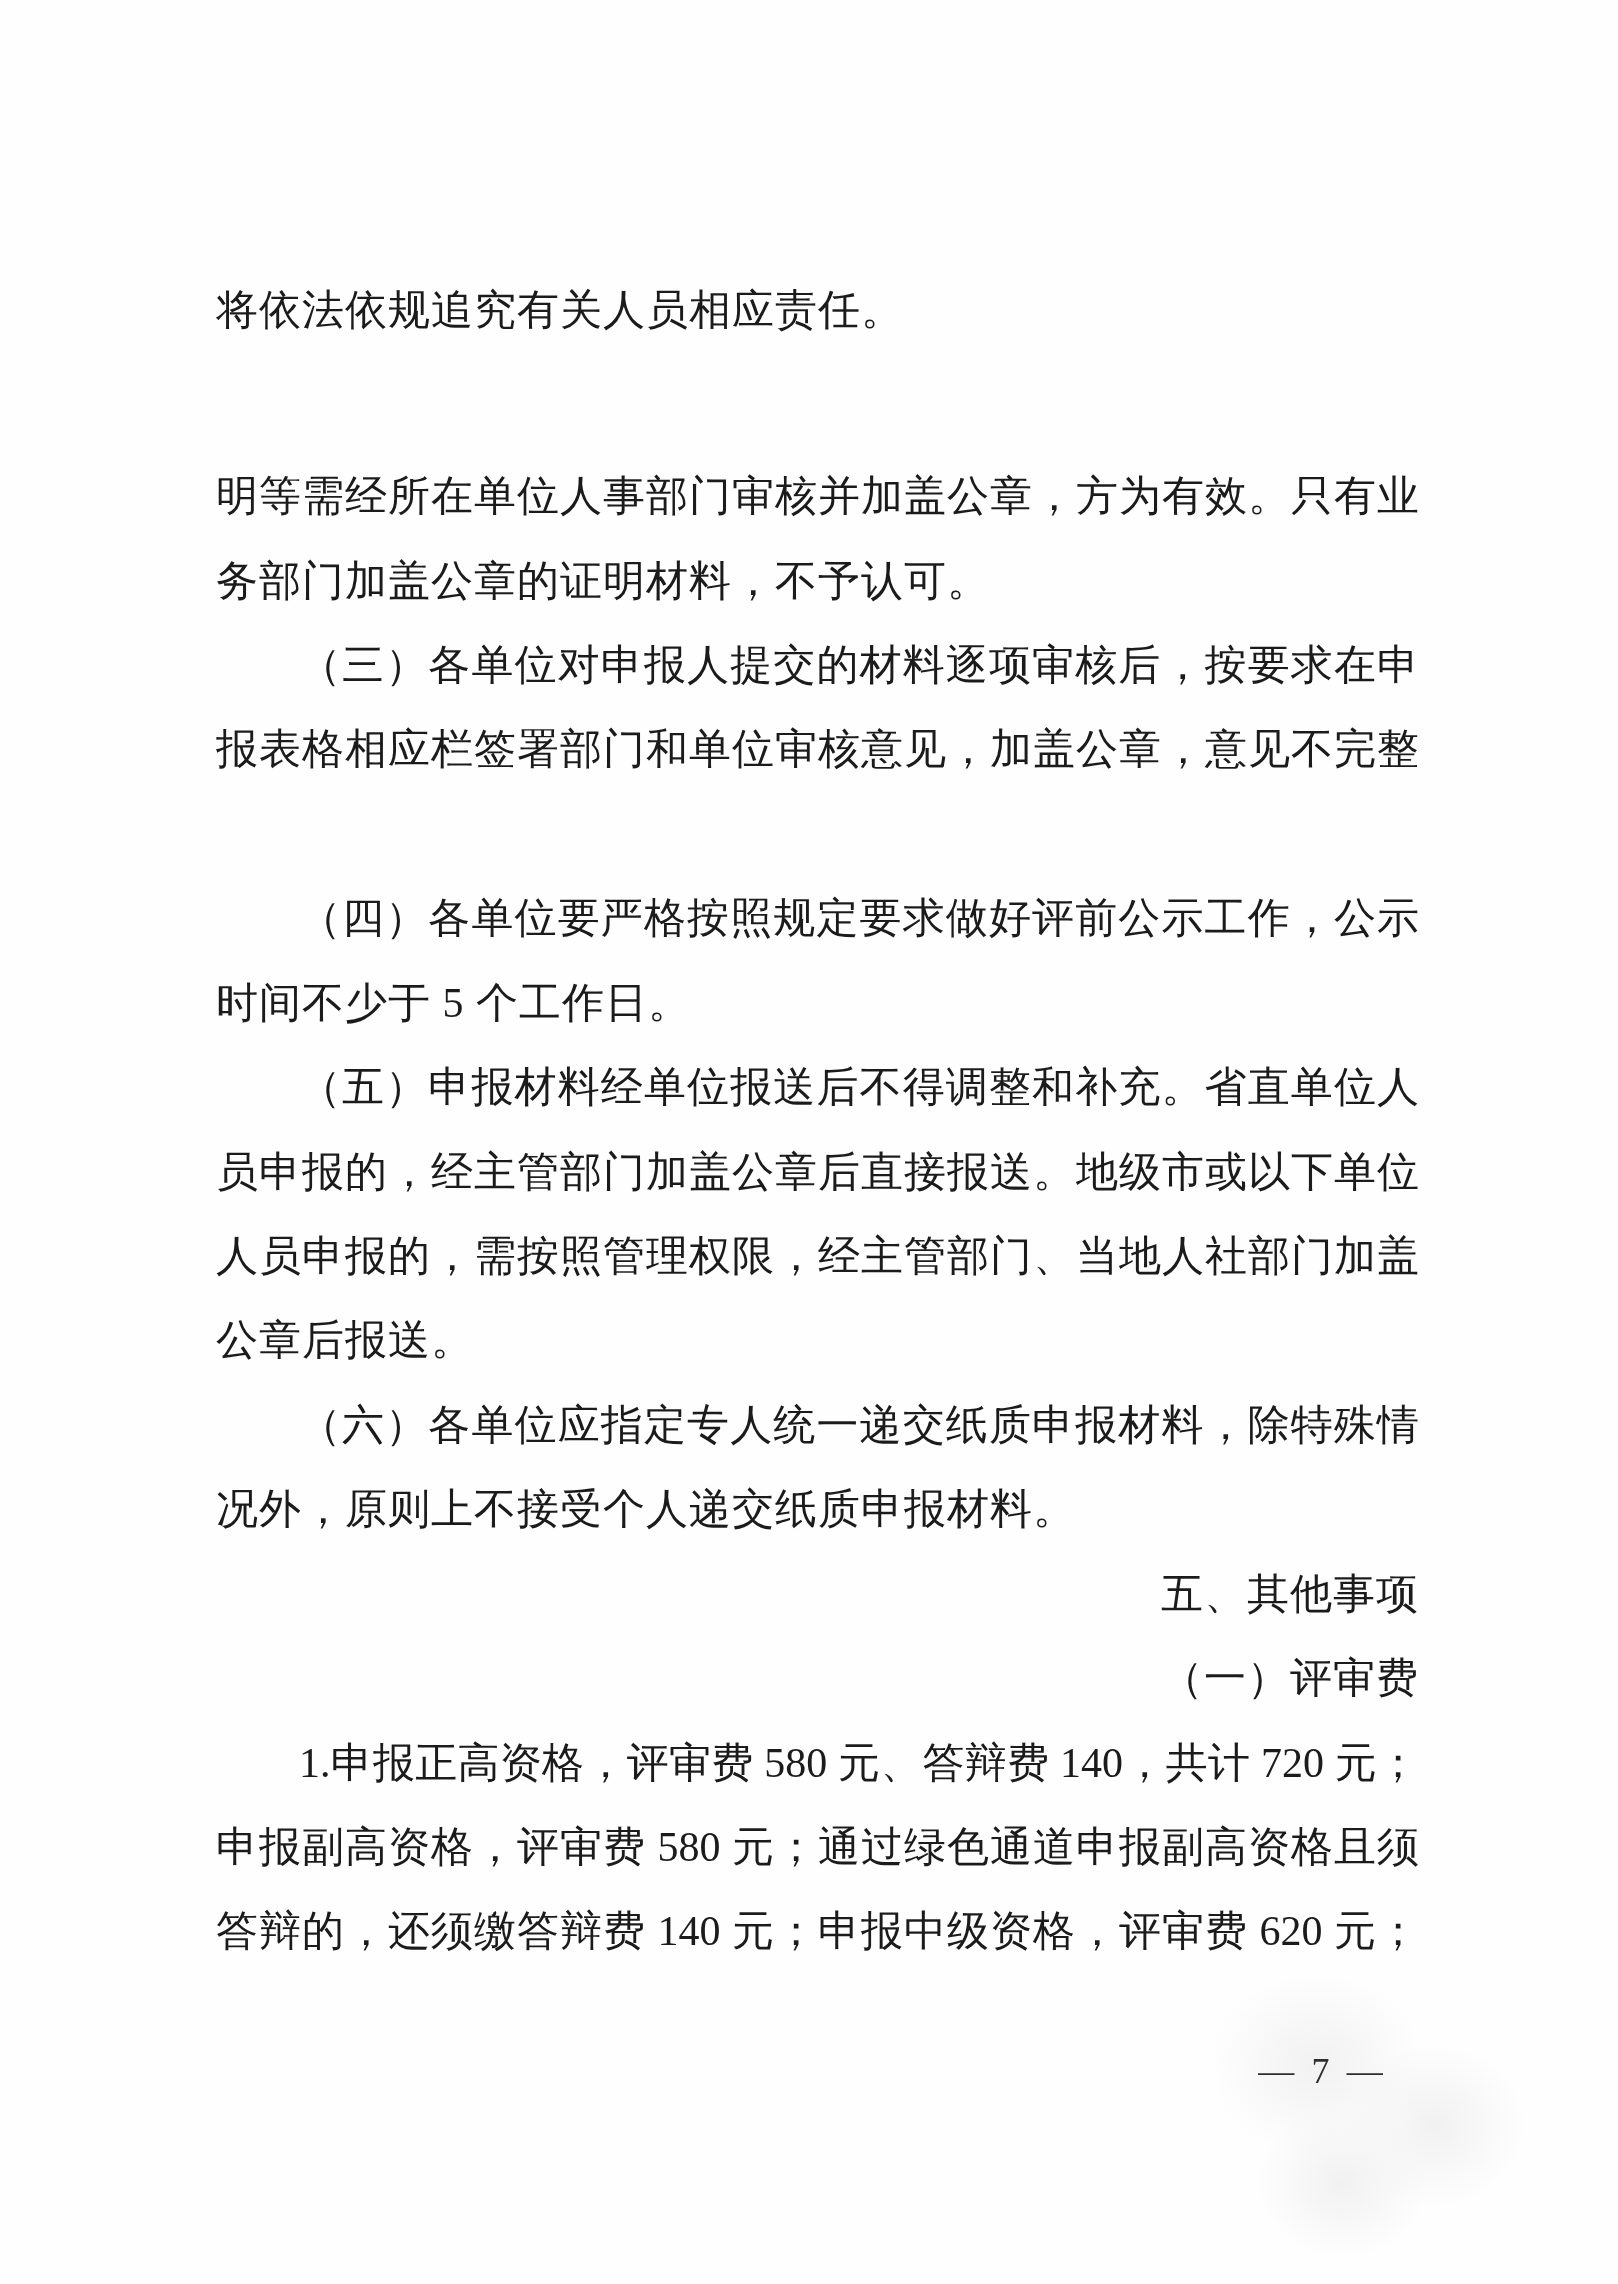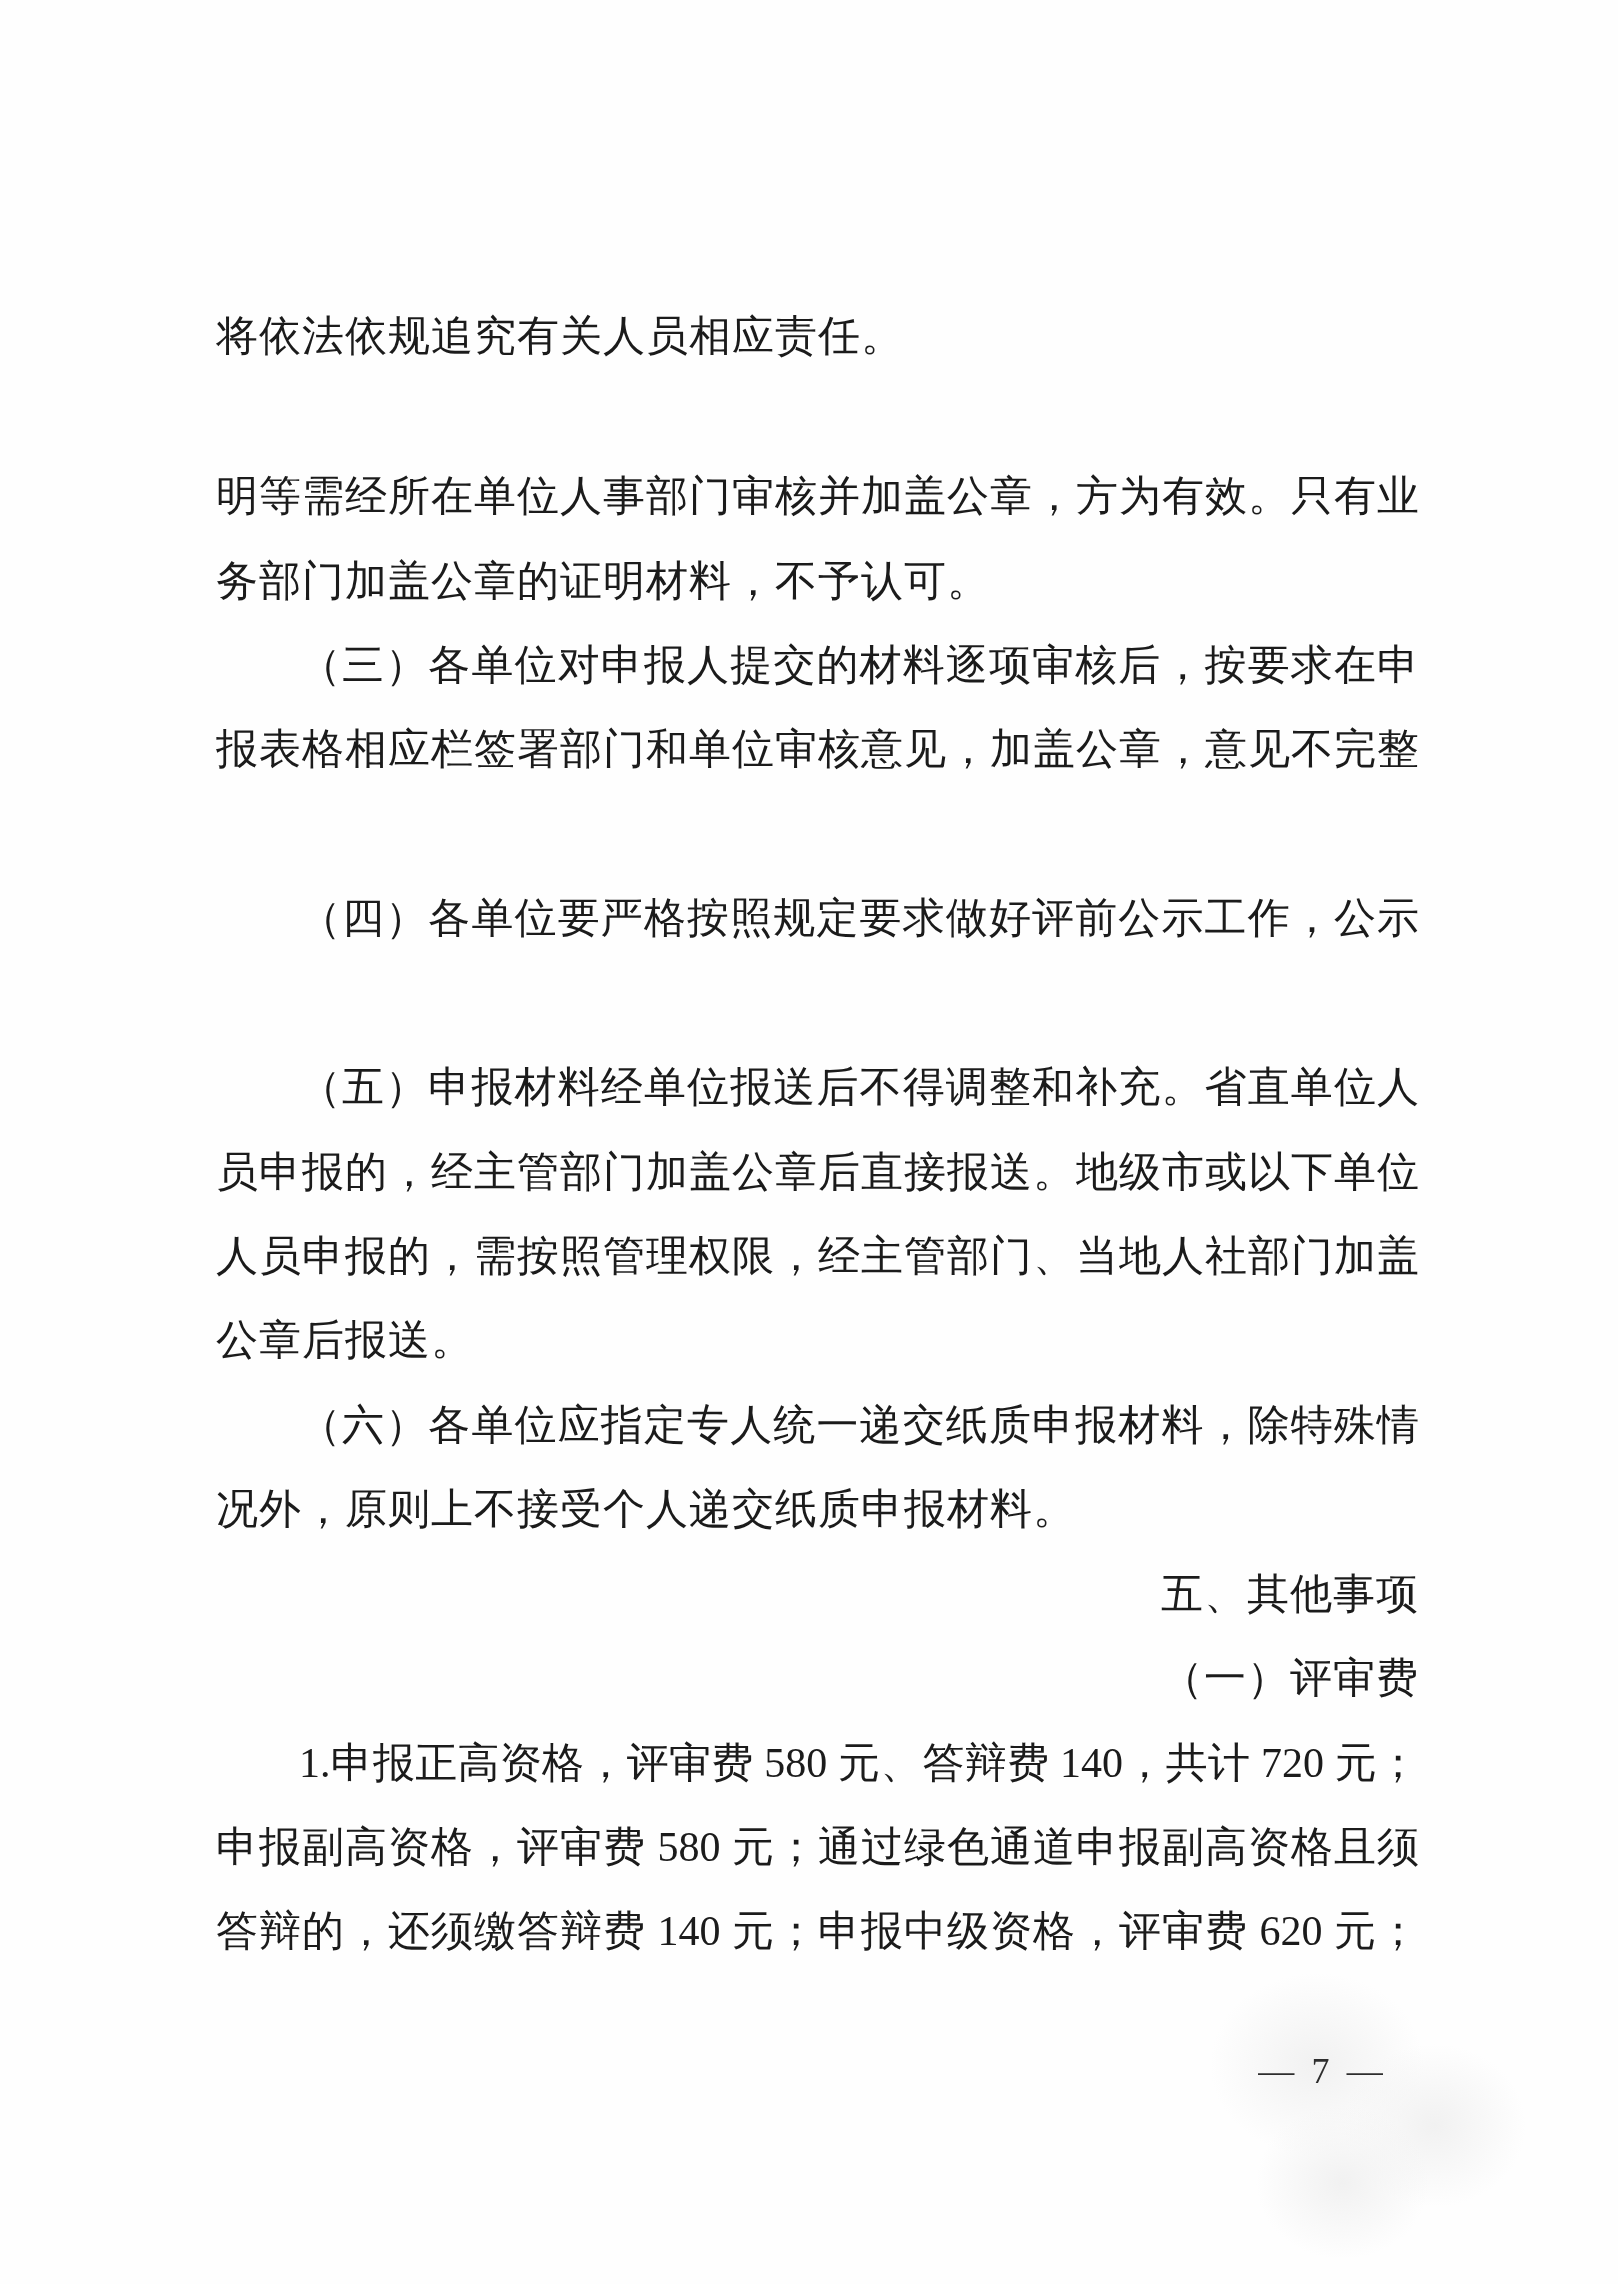--- a/index.html
+++ b/index.html
@@ -57,26 +57,27 @@
   }
   .s1 { left: 1210px; top: 1973px; width: 214px; height: 183px; }
   .s2 { left: 1343px; top: 2044px; width: 183px; height: 163px; }
   .s3 { left: 1256px; top: 2106px; width: 173px; height: 153px; }
 </style>
 </head>
 <body>
 
 <div class="page">
 
-  <div class="line" style="top:294px">将依法依规追究有关人员相应责任。</div>
+  <div class="line" style="top:268px">将依法依规追究有关人员相应责任。</div>
   <div class="line j" style="top:454px">明等需经所在单位人事部门审核并加盖公章，方为有效。只有业</div>
   <div class="line" style="top:539px">务部门加盖公章的证明材料，不予认可。</div>
   <div class="line j ind" style="top:623px">（三）各单位对申报人提交的材料逐项审核后，按要求在申</div>
   <div class="line j" style="top:707px">报表格相应栏签署部门和单位审核意见，加盖公章，意见不完整</div>
   <div class="line j ind" style="top:876px">（四）各单位要严格按照规定要求做好评前公示工作，公示</div>
+  <div class="line" style="top:961px">时间不少于 5 个工作日。</div>
   <div class="line j ind" style="top:1045px">（五）申报材料经单位报送后不得调整和补充。省直单位人</div>
   <div class="line j" style="top:1130px">员申报的，经主管部门加盖公章后直接报送。地级市或以下单位</div>
   <div class="line j" style="top:1214px">人员申报的，需按照管理权限，经主管部门、当地人社部门加盖</div>
   <div class="line" style="top:1298px">公章后报送。</div>
   <div class="line j ind" style="top:1383px">（六）各单位应指定专人统一递交纸质申报材料，除特殊情</div>
   <div class="line" style="top:1467px">况外，原则上不接受个人递交纸质申报材料。</div>
   <div class="line b hei ind" style="top:1552px">五、其他事项</div>
   <div class="line b ind" style="top:1636px">（一）评审费</div>
   <div class="line j ind" style="top:1721px">1.申报正高资格，评审费 580 元、答辩费 140，共计 720 元；</div>
   <div class="line j" style="top:1805px">申报副高资格，评审费 580 元；通过绿色通道申报副高资格且须</div>

